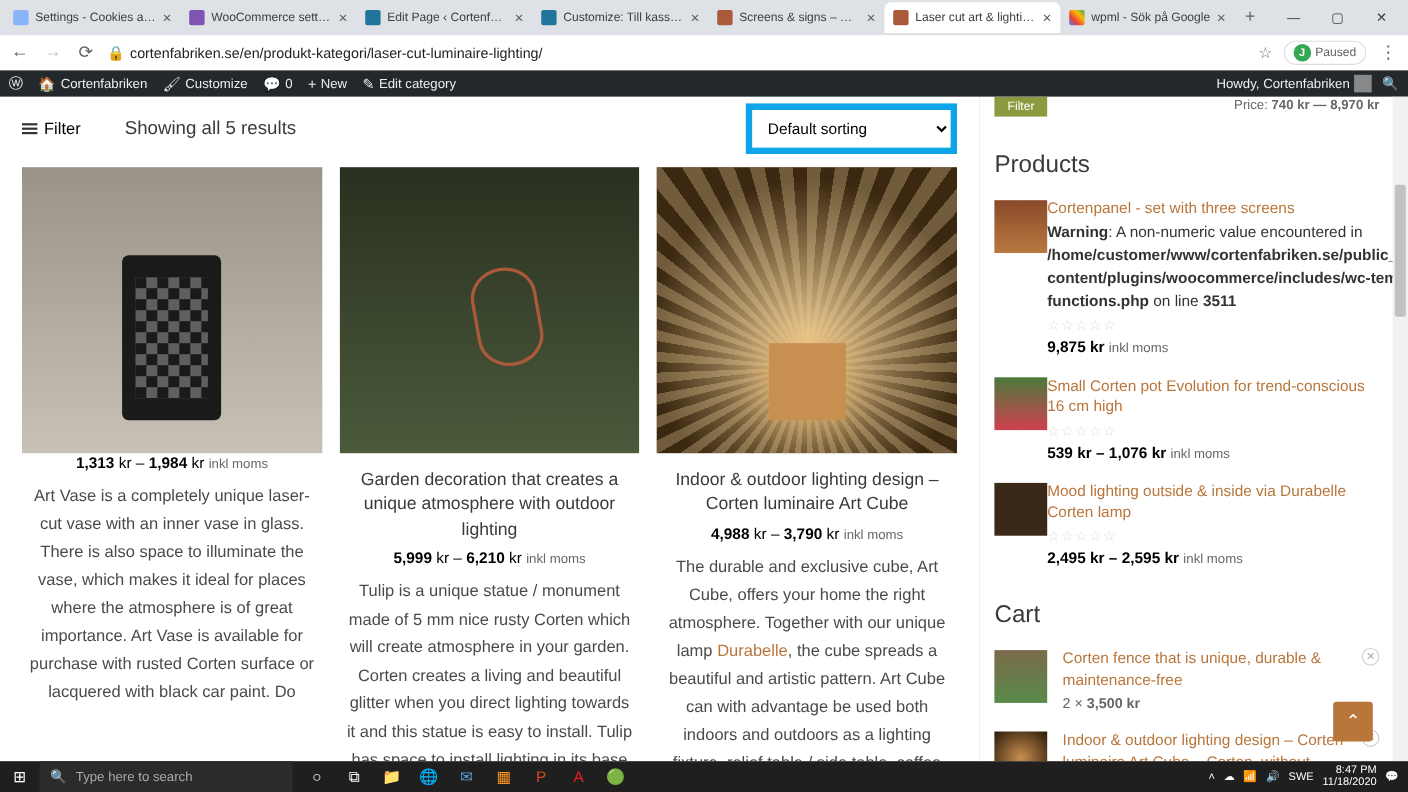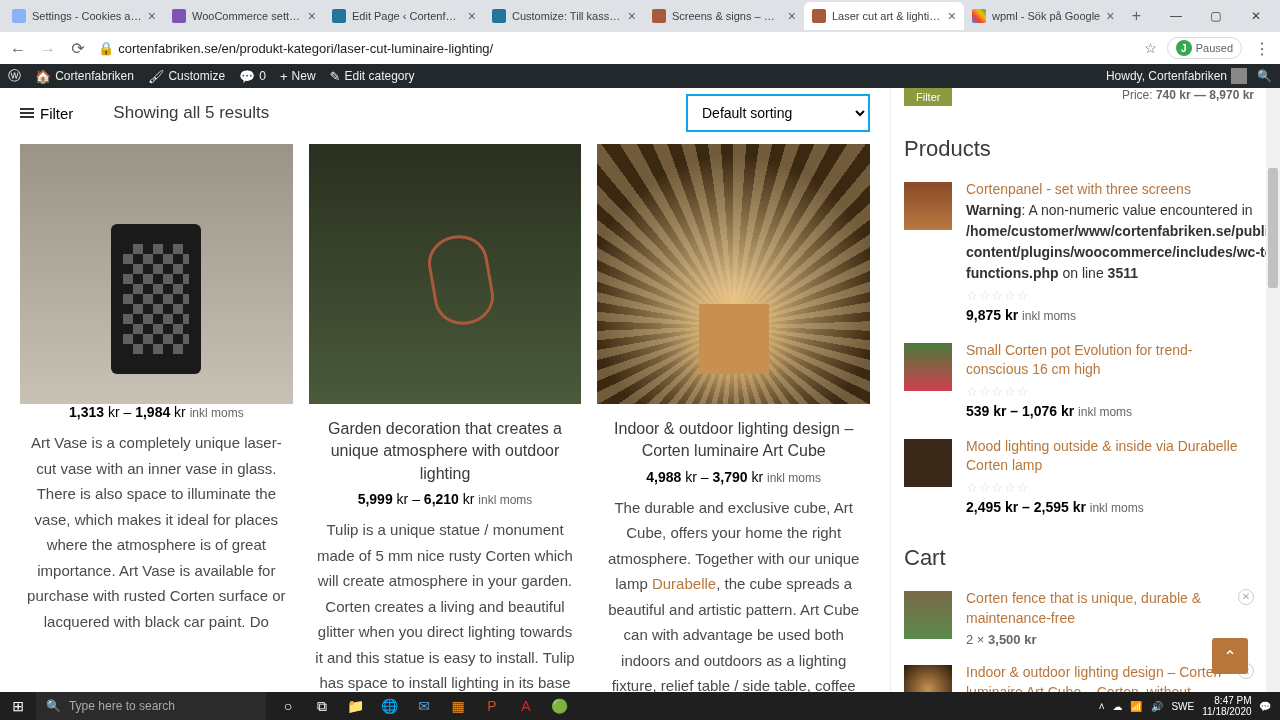--- a/index.html
+++ b/index.html
@@ -39,21 +39,21 @@
 .wpbar .ico { font-size: 13px; }
 
 
 .page { display: flex; height: 604px; overflow: hidden; background: #fff; }
 .main { flex: 1; padding: 0 20px; overflow: hidden; }
 .topbar { display: flex; align-items: center; gap: 20px; padding: 6px 0 12px; }
 .filter { display: flex; align-items: center; gap: 6px; cursor: pointer; font-size: 15px; }
 .hamburger { display: inline-block; width: 14px; height: 10px; border-top: 2px solid #333; border-bottom: 2px solid #333; position: relative; }
 .hamburger::before { content: ""; position: absolute; top: 2px; left: 0; right: 0; border-top: 2px solid #333; }
 .results { font-size: 17px; color: #3a3a3a; margin-left: 20px; }
-.sortwrap { margin-left: auto; border: 2px solid #0ea5e9; }
+.sortwrap { margin-left: auto; border: 6px solid #0ea5e9; }
 .sortwrap select { padding: 8px 10px; font-size: 14px; border: none; background: #fff; min-width: 180px; }
 
 .grid { display: flex; gap: 16px; }
 .card { flex: 1; display: flex; flex-direction: column; }
 .img { height: 260px; background: #333; position: relative; overflow: hidden; }
 .img1 { background: linear-gradient(#9a9488,#c8c2b6); }
 .img2 { background: linear-gradient(#2a3020,#4a5a3a); }
 .img3 { background: radial-gradient(circle at 50% 60%, #e8c890, #3a2810 70%); }
 .vase { position: absolute; left: 50%; transform: translateX(-50%); bottom: 30px; width: 90px; height: 150px; background: #1a1a1a; border-radius: 6px; }
 .vase::before { content: ""; position: absolute; inset: 20px 12px; background: repeating-conic-gradient(#fff 0 25%, transparent 0 50%) 0 0/20px 20px; opacity: .3; }
@@ -67,21 +67,21 @@
 .inkl { font-size: 12px; color: #666; }
 .desc { text-align: center; font-size: 15px; color: #4a4a4a; line-height: 1.7; padding: 0 4px; }
 .desc a { color: #b8763b; text-decoration: none; }
 
 
 .sidebar { width: 390px; padding: 0 26px 0 14px; overflow: hidden; position: relative; }
 .sidebar::before { content: ""; position: absolute; left: 0; top: 0; bottom: 0; width: 1px; background: #eee; }
 .pricebar { display: flex; justify-content: space-between; font-size: 12px; color: #666; margin-bottom: 8px; }
 .fbtn { background: #8b9a3e; color: #fff; padding: 3px 12px; font-size: 11px; border: none; }
 .h2 { font-size: 22px; color: #3a3a3a; margin: 30px 0 18px; }
-.pitem { display: flex; gap: 14px; margin-bottom: 18px; font-size: 14px; }
+.pitem { display: flex; margin-bottom: 18px; font-size: 14px; }
 .thumb { width: 48px; height: 48px; background: #a85a3a; flex-shrink: 0; margin-top: 2px; }
 .thumb.t1 { background: linear-gradient(#8a4a2a,#b87840); }
 .thumb.t2 { background: linear-gradient(#4a7a3a,#d04050); }
 .thumb.t3 { background: #3a2818; }
 .thumb.t4 { background: linear-gradient(#7a6a4a,#5a8a4a); }
 .thumb.t5 { background: radial-gradient(#c89050,#2a1808); }
 .pinfo { flex: 1; }
 .plink { color: #b8763b; text-decoration: none; line-height: 1.4; }
 .warn { color: #333; line-height: 1.5; }
 .warn b { font-weight: bold; }

